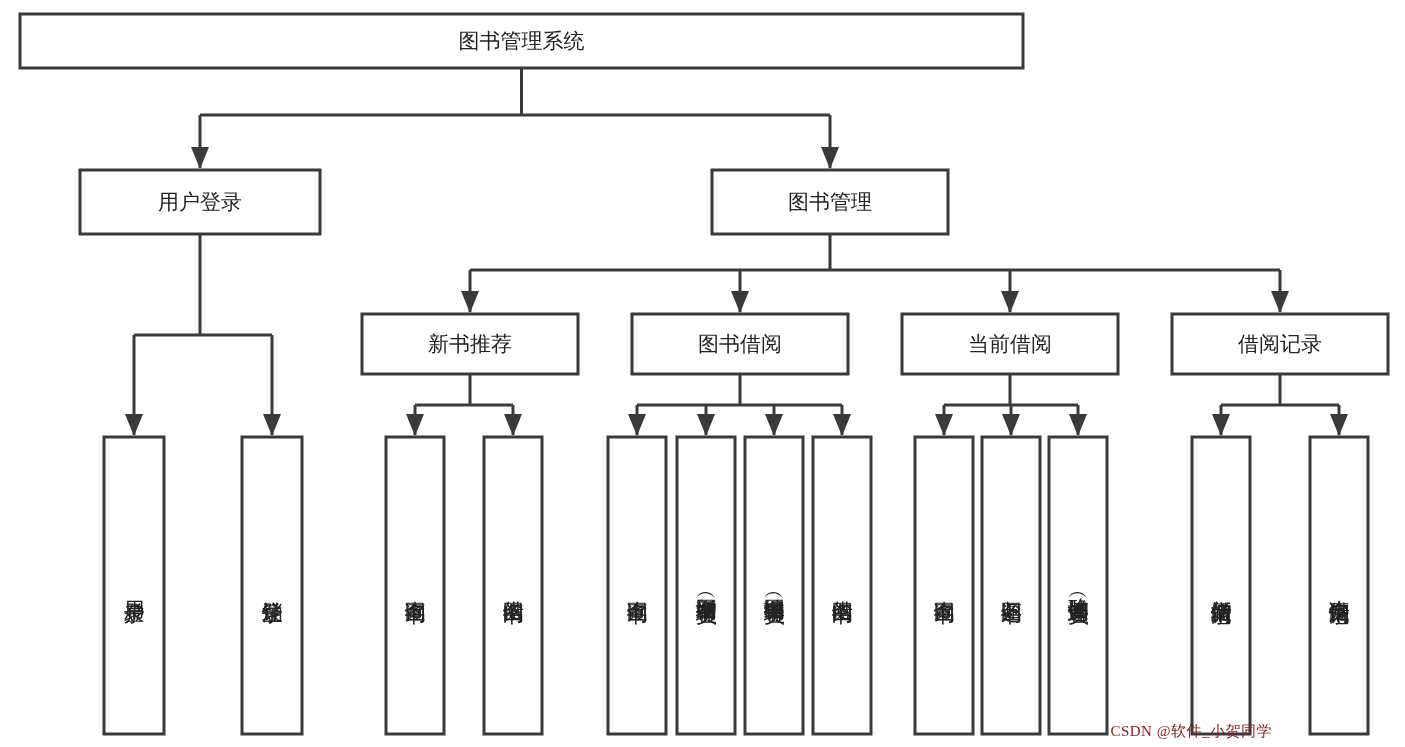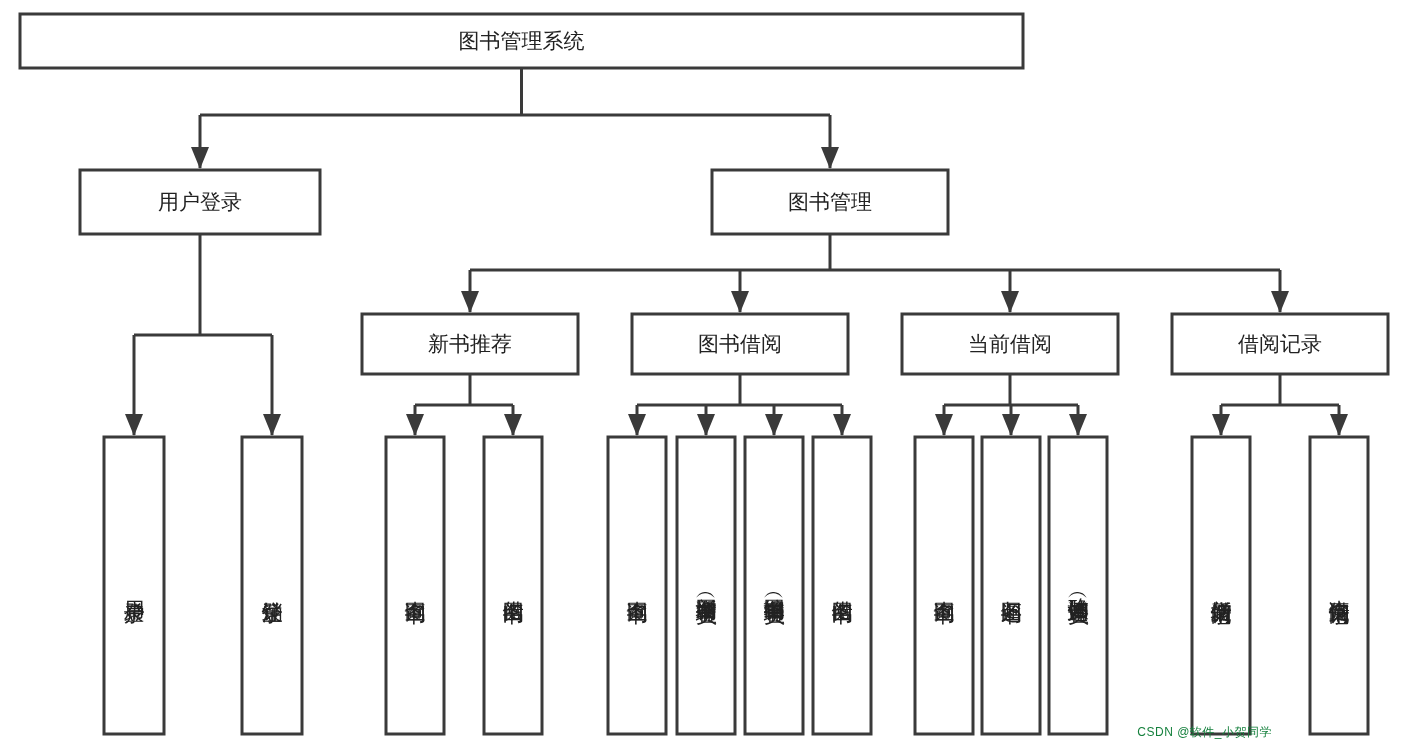--- a/index.html
+++ b/index.html
@@ -10,22 +10,22 @@
   .node-box{fill:#ffffff;stroke:#3a3a3a;stroke-width:3;}
   .connector{fill:none;stroke:#3a3a3a;stroke-width:3;stroke-linecap:butt;}
   .arrow-head{fill:#3a3a3a;stroke:none;}
   .node-label-h{font-size:21px;fill:#222222;text-anchor:middle;
                 dominant-baseline:middle;font-family:"DejaVu Sans","Liberation Sans",sans-serif;}
   .vlabel-wrap{position:absolute;display:flex;align-items:center;justify-content:center;
                pointer-events:none;}
   .vlabel{writing-mode:vertical-rl;text-orientation:upright;
           font-size:21px;line-height:1.16;color:#222222;letter-spacing:1px;
           white-space:nowrap;font-family:"DejaVu Sans","Liberation Sans",sans-serif;}
-  .watermark{position:absolute;right:8px;bottom:6px;font-size:12px;color:#15803d;
-             letter-spacing:.5px;font-family:Liberation Sans, sans-serif;}
+  .watermark{position:absolute;right:8px;bottom:6px;font-size:15px;color:#7f1d1d;
+             letter-spacing:.5px;font-family:Liberation Serif, serif;}
 </style>
 </head>
 <body>
 
 <div id="diagram-root">
   <svg id="tree" viewBox="0 0 1405 747">
     <g id="connectors-layer">
         <path d="M 521.5 68 L 521.5 115" class="connector"></path>
         <path d="M 200 115 L 830 115" class="connector"></path>
         <path d="M 200 115 L 200 168" class="connector"></path>

